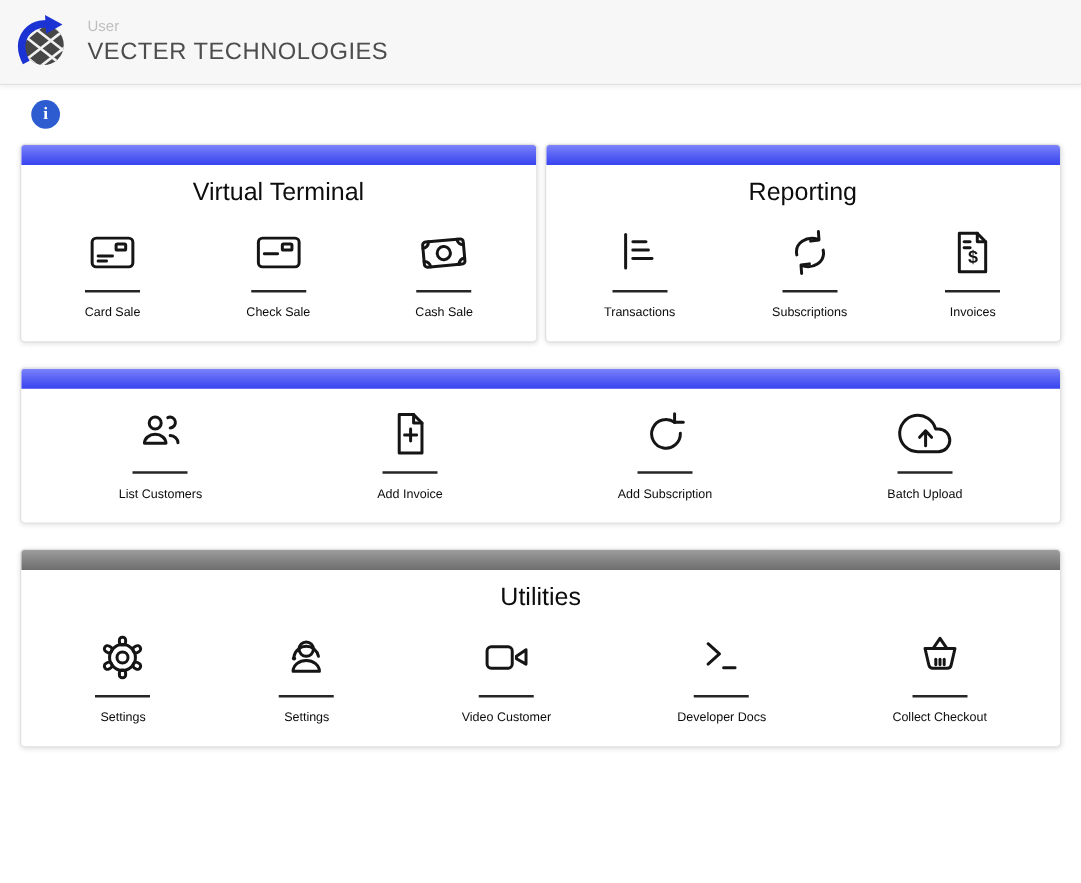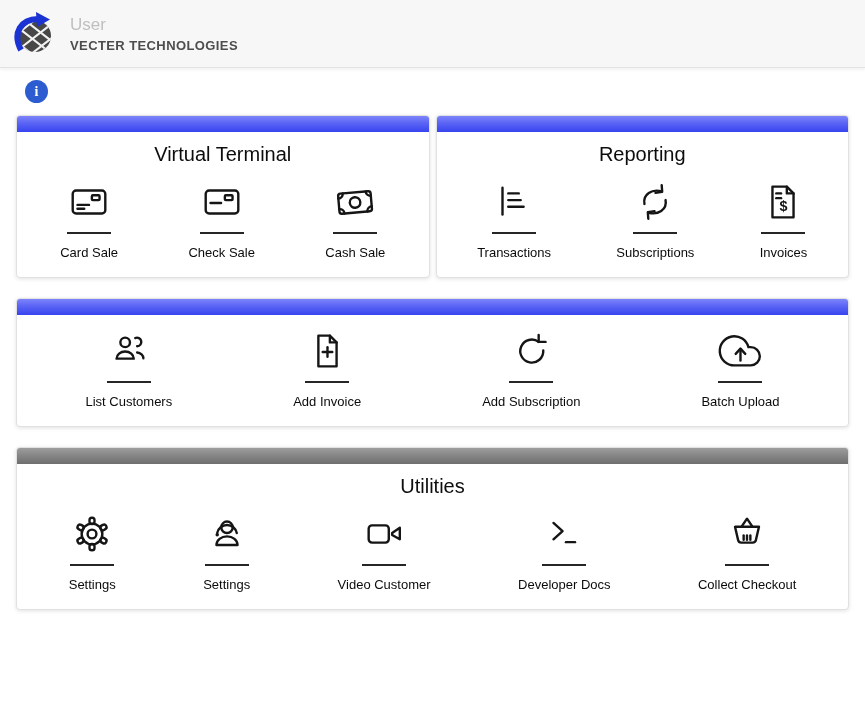--- a/index.html
+++ b/index.html
@@ -3,22 +3,22 @@
 <meta charset="utf-8">
 <style>
   html,body{margin:0;padding:0;}
   body{width:865px;height:706px;background:#ffffff;font-family:"Liberation Sans",sans-serif;overflow:hidden;}
 
   
   .topbar{height:68px;background:#f7f7f7;border-bottom:1px solid #e2e2e2;
           box-shadow:0 2px 3px rgba(0,0,0,.05);display:flex;align-items:center;
           padding:0 12px;gap:12px;box-sizing:border-box;}
   .brand-text{display:flex;flex-direction:column;justify-content:center;}
-  .brand-user{color:#bfbfbf;font-size:17px;margin-bottom:3px;}
-  .brand-company{color:#4d4d4d;font-size:13px;font-weight:bold;letter-spacing:.4px;}
+  .brand-user{color:#bfbfbf;font-size:12px;margin-bottom:3px;}
+  .brand-company{color:#4d4d4d;font-size:19px;font-weight:normal;letter-spacing:.4px;}
 
   
   .search-row{display:flex;align-items:center;padding:12px 0 0 16px;}
   .search-group{display:flex;}
   .search-input{width:244px;height:34px;border:1px solid #c7c7c7;border-right:none;
                 border-radius:7px 0 0 7px;padding:0 12px;font-size:17.5px;color:#333;
                 outline:none;font-family:inherit;}
   .search-input::placeholder{color:#b3b3b3;}
   .search-btn{width:46px;height:36px;border:1px solid #c2c2c2;border-radius:0 7px 7px 0;
               background:linear-gradient(#f9f9f9,#e6e6e6);display:flex;align-items:center;
@@ -31,21 +31,21 @@
   .content{padding:12px 16px 0;}
   .row{display:flex;gap:6px;margin-bottom:20px;}
   .card{background:#fff;border:1px solid #e1e1e1;border-radius:4px;flex:1;
         box-shadow:0 1px 4px rgba(0,0,0,.12);overflow:hidden;}
   .card-bar{height:16px;background:linear-gradient(180deg,#7d84fa 0%,#5a64f4 45%,#3844ef 100%);}
   .card.gray .card-bar{background:linear-gradient(180deg,#9d9d9d 0%,#878787 45%,#6e6e6e 100%);}
   .card-title{margin:11px 0 0;text-align:center;font-size:20px;font-weight:400;color:#0d0d0d;}
   .items{display:flex;justify-content:space-around;align-items:flex-end;padding:13px 8px 17px;}
   .item{display:flex;flex-direction:column;align-items:center;cursor:pointer;background:none;border:none;padding:0;font-family:inherit;}
   .item-underline{width:44px;border-top:2px solid #262626;margin-top:7px;}
-  .item-label{margin-top:11px;font-size:13px;color:#0b0b0b;white-space:nowrap;}
+  .item-label{margin-top:11px;font-size:10px;color:#0b0b0b;white-space:nowrap;}
 
   
   .ic{width:46px;height:46px;display:block;}
   .ic *{fill:none;stroke:#151515;stroke-width:2.5;stroke-linecap:round;stroke-linejoin:round;}
   .mini{display:block;}
 </style>
 </head>
 <body>
 
 <header class="topbar">

